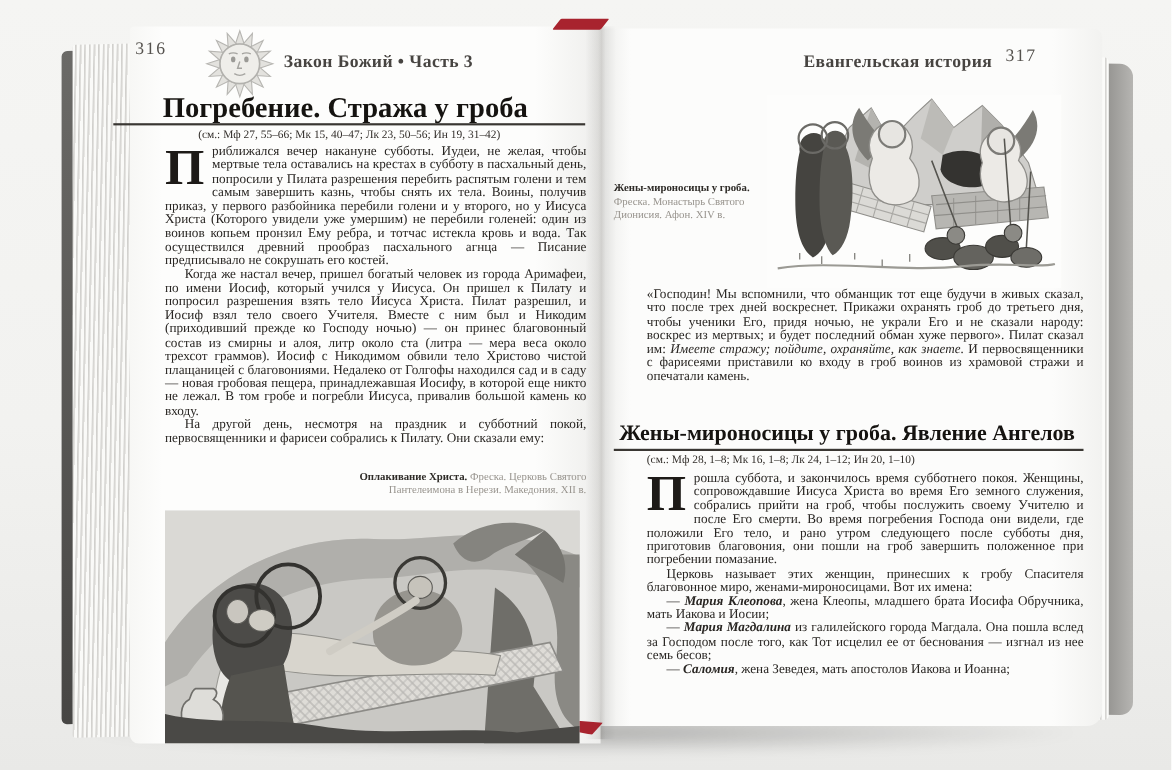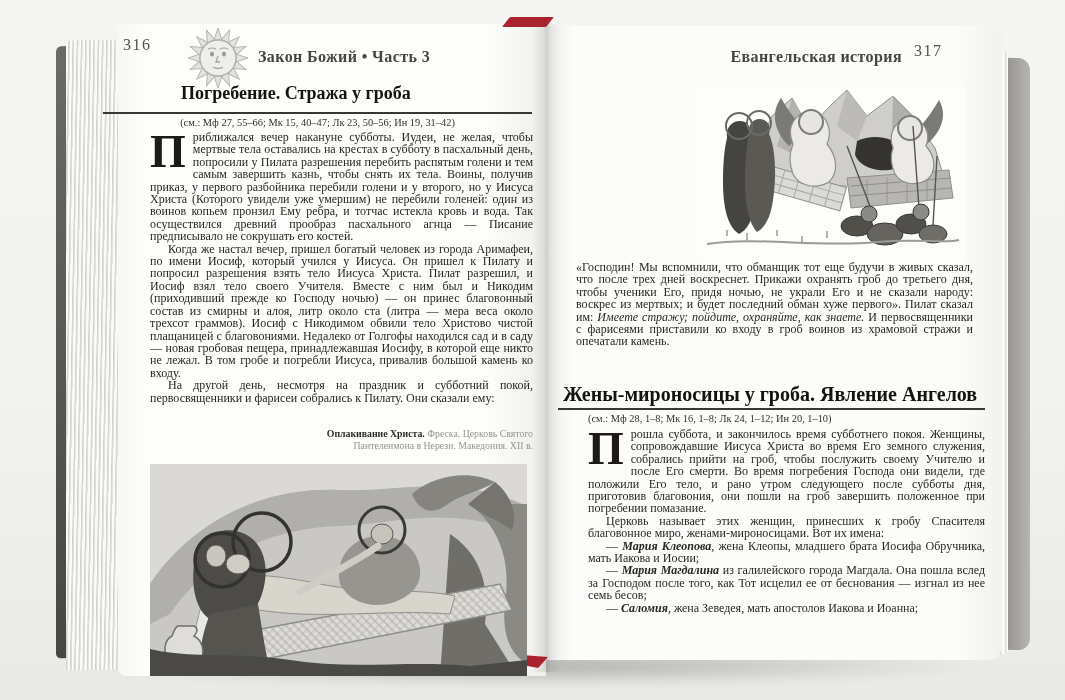--- a/index.html
+++ b/index.html
@@ -33,21 +33,21 @@
     border-radius:0 8px 14px 0;}
   .gutter{left:532px;top:24px;width:28px;height:648px;
     background:linear-gradient(to right,rgba(0,0,0,0) 0%,rgba(60,55,50,0.10) 42%,rgba(60,55,50,0.16) 52%,rgba(0,0,0,0.05) 66%,rgba(0,0,0,0) 100%);}
   .red-top{left:506px;top:17px;width:44px;height:10px;background:#a8232e;transform:skewX(-38deg);border-radius:1px;}
   .red-bottom{left:522px;top:655px;width:26px;height:13px;background:#a8232e;
     clip-path:polygon(0 0,100% 15%,62% 100%,8% 78%);}
   
   .pagenum{font-size:16px;color:#55524e;letter-spacing:1.5px;}
   .running{font-size:16px;font-weight:bold;color:#474441;letter-spacing:0.4px;}
   .section-heading{font-weight:bold;color:#151310;white-space:nowrap;}
-  .h-left{font-size:18px;margin-left:33px;}
+  .h-left{font-size:26px;}
   .h-right{font-size:20px;}
   .rule{height:2px;background:#3a3733;}
   .refs{font-size:10.4px;color:#332f2b;}
   .refs-center{text-align:center;}
   .body-text{font-size:12px;line-height:12.4px;text-align:justify;color:#292623;}
   .body-text p{margin:0;text-indent:18px;}
   .body-text p.noindent{text-indent:0;}
   .dropcap{float:left;font-weight:bold;font-size:46px;line-height:37px;padding:2px 7px 0 0;color:#1d1a17;}
   .caption{font-size:9.8px;line-height:12.2px;}
   .cap-bold{font-weight:bold;color:#2e2b27;}
@@ -190,22 +190,25 @@
         <ellipse cx="214" cy="138" rx="15" ry="10"></ellipse>
         <ellipse cx="236" cy="148" rx="14" ry="9" fill="#6e6d68"></ellipse>
         <circle cx="172" cy="128" r="8" fill="#8b8a85"></circle>
         <circle cx="224" cy="126" r="8" fill="#8b8a85"></circle>
       </g>
       <path d="M10,158 C60,150 120,162 180,156 C220,152 248,158 262,154" fill="none" stroke="#9b9a94" stroke-width="2"></path>
       <path d="M30,150 l0,-6 M50,154 l0,-7 M80,150 l0,-6 M105,156 l0,-6 M130,152 l0,-7" stroke="#84837e" stroke-width="1.2"></path>
     </svg>
   </div>
 
-
-  <div class="abs body-text" style="left:576px;top:261px;width:397px;">
+  <div class="abs caption" style="left:558px;top:166px;width:140px;">
+    <span class="cap-bold">Жены-мироносицы у гроба.</span><span class="cap-gray"> Фреска. Монастырь Святого Дионисия. Афон. XIV в.</span>
+  </div>
+
+  <div class="abs body-text" style="left:588px;top:261px;width:397px;">
     <p class="noindent"><span>«Господин! Мы вспомнили, что обманщик тот еще будучи в живых сказал, что после трех дней воскреснет. Прикажи охранять гроб до третьего дня, чтобы ученики Его, придя ночью, не украли Его и не сказали народу: воскрес из мертвых; и будет последний обман хуже первого». Пилат сказал им: </span><span class="quote-italic">Имеете стражу; пойдите, охраняйте, как знаете.</span><span> И первосвященники с фарисеями приставили ко входу в гроб воинов из храмовой стражи и опечатали камень.</span></p>
   </div>
 
   <div class="abs section-heading h-right" style="left:563px;top:383px;">Жены-мироносицы у гроба. Явление Ангелов</div>
   <div class="abs rule" style="left:558px;top:408px;width:427px;"></div>
   <div class="abs refs" style="left:588px;top:413px;">(см.: Мф 28, 1–8; Мк 16, 1–8; Лк 24, 1–12; Ин 20, 1–10)</div>
 
   <div class="abs body-text" style="left:588px;top:428px;width:397px;">
     <p class="noindent"><span class="dropcap">П</span><span>рошла суббота, и закончилось время субботнего покоя. Женщины, сопровождавшие Иисуса Христа во время Его земного служения, собрались прийти на гроб, чтобы послужить своему Учителю и после Его смерти. Во время погребения Господа они видели, где положили Его тело, и рано утром следующего после субботы дня, приготовив благовония, они пошли на гроб завершить положенное при погребении помазание.</span></p>
     <p>Церковь называет этих женщин, принесших к гробу Спасителя благовонное миро, женами-мироносицами. Вот их имена:</p>

